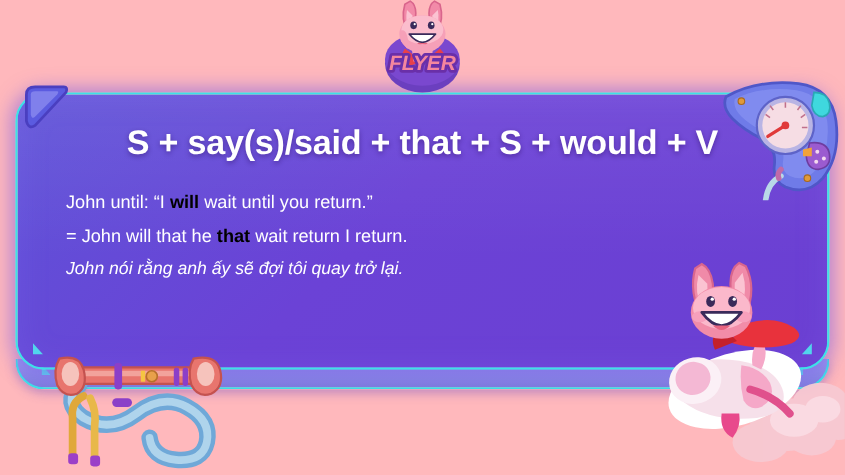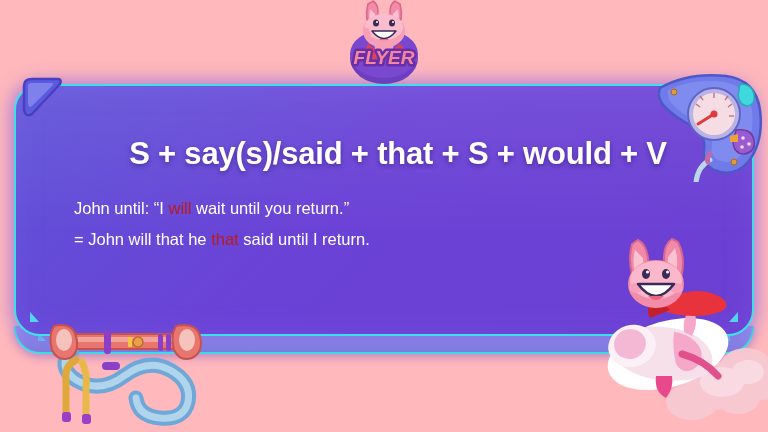--- a/index.html
+++ b/index.html
@@ -56,32 +56,32 @@
   .foot-dot.l{ left:38px; } .foot-dot.r{ right:38px; }
 
   
   .corner-tri{ position:absolute; width:0;height:0; opacity:.9; z-index:22;}
   .ct-tl{ left:30px; top:100px; border-right:9px solid transparent; border-top:10px solid #4FE6EE;}
   .ct-tr{ right:30px; top:100px; border-left:9px solid transparent; border-top:10px solid #4FE6EE;}
   .ct-bl{ left:30px; top:312px; border-right:9px solid transparent; border-bottom:10px solid #4FE6EE;}
   .ct-br{ right:30px; top:312px; border-left:9px solid transparent; border-bottom:10px solid #4FE6EE;}
 
   
-  .content{ position:absolute; left:28px; top:84px; width:740px; height:252px; z-index:30;margin-top:24px; }
+  .content{ position:absolute; left:14px; top:84px; width:740px; height:252px; z-index:30; }
   .title{
     position:absolute; left:0; right:0; top:28px;
     text-align:center; color:#FFFFFF;
     font-size:31px; font-weight:bold; letter-spacing:-.2px;
     text-shadow:0 2px 5px rgba(40,10,90,.45);
   }
   .body-block{ position:absolute; left:46px; top:92px; right:120px; }
   .lbl-vidu{ color:#FFFFFF; font-size:16px; font-weight:bold; margin-bottom:11px; }
   .line{ color:#FFFFFF; font-size:16.5px; line-height:1.0; margin-bottom:14px; white-space:nowrap; }
   .line.trans{ font-style:italic; font-size:16px; margin-bottom:0; }
-  .hl{ color:#b91c1c; font-weight:normal; }
+  .hl{ color:#000000; font-weight:bold; }
 
   
   .tab-tl{
     position:absolute; left:18px; top:76px; width:46px;height:42px; z-index:35;
   }
 
   
   .deco{ position:absolute; z-index:36; pointer-events:none; }
   .deco-tr{ right:0px; top:62px; width:120px; height:120px; }
   .deco-br{ right:-6px; top:236px; width:178px; height:196px; z-index:45;}
@@ -111,23 +111,24 @@
 <div class="content">
   <div class="title">S + say(s)/said + that + S + would + V</div>
 
   <div class="body-block">
 
     <div class="line">
       <span>John until: “I </span><span class="hl">will</span><span> wait until you return.”</span>
     </div>
 
     <div class="line">
-      <span>= John will that he </span><span class="hl">that</span><span> said until I return.</span>
+      <span>= John will that he </span><span class="hl">that</span><span> wait return I return.</span>
     </div>
 
+    <div class="line trans">John nói rằng anh ấy sẽ đợi tôi quay trở lại.</div>
   </div>
 </div>
 
 <svg class="tab-tl" viewBox="0 0 46 42">
   <path d="M6 10 Q6 3 14 3 L40 3 Q44 3 42 8 L14 38 Q8 42 6 34 Z" fill="#5B5BE0" stroke="#4A3FC0" stroke-width="2.5" stroke-linejoin="round"></path>
   <path d="M10 10 Q10 7 14 7 L34 7 Q36 7 34 10 L14 30 Q11 33 10 28 Z" fill="#8C8CF0" opacity=".75"></path>
 </svg>
 
 <div class="logo-wrap">
   <svg viewBox="0 0 120 92" width="120" height="92">

